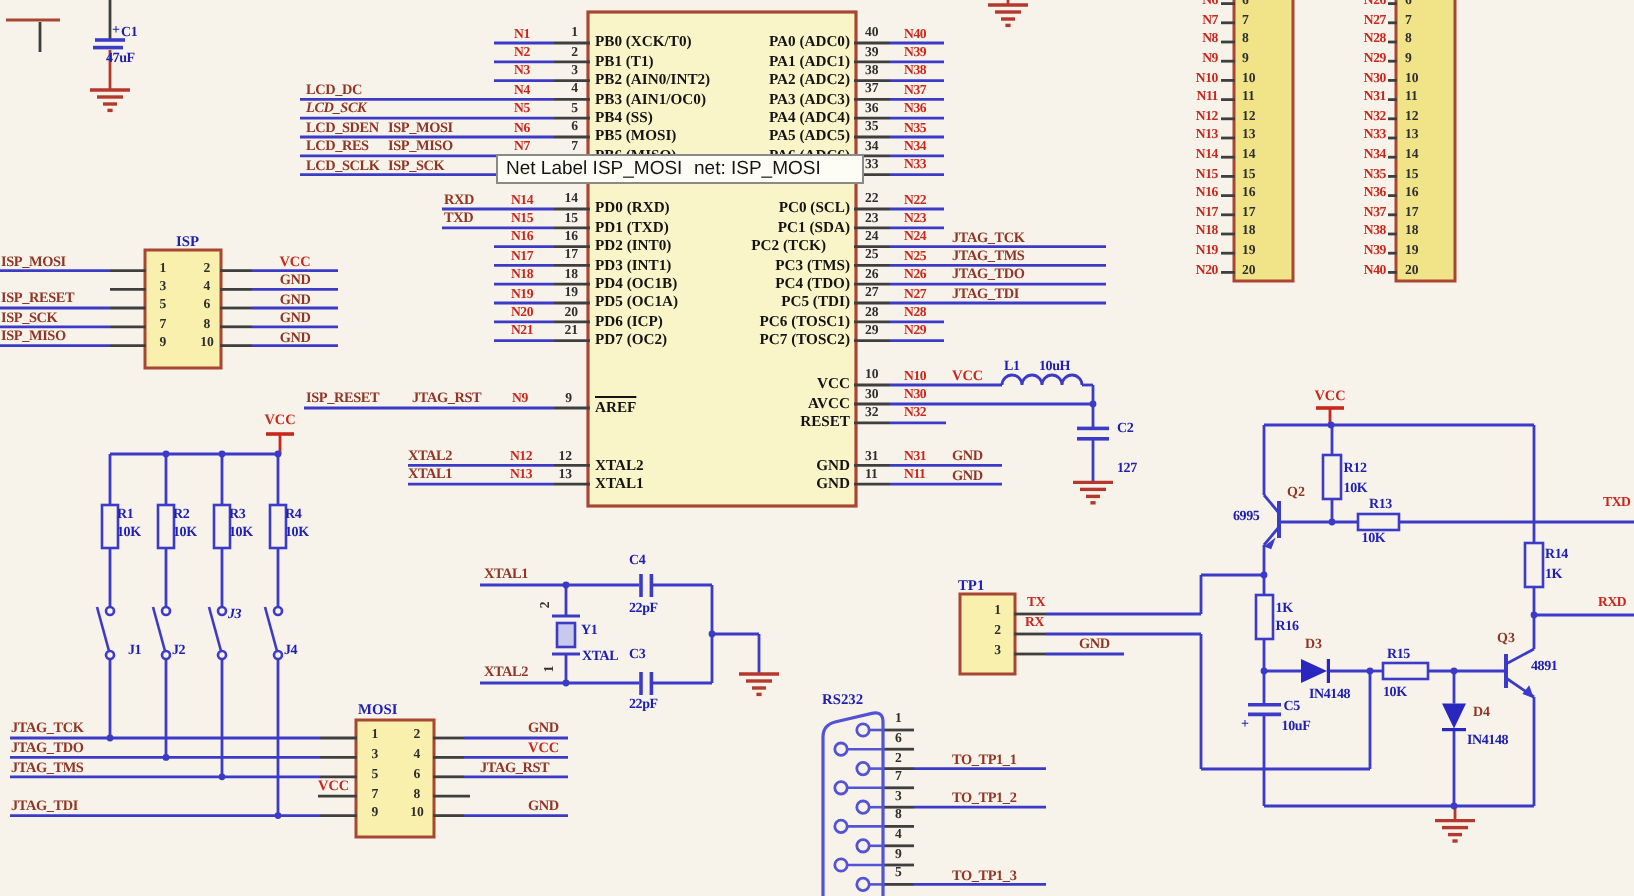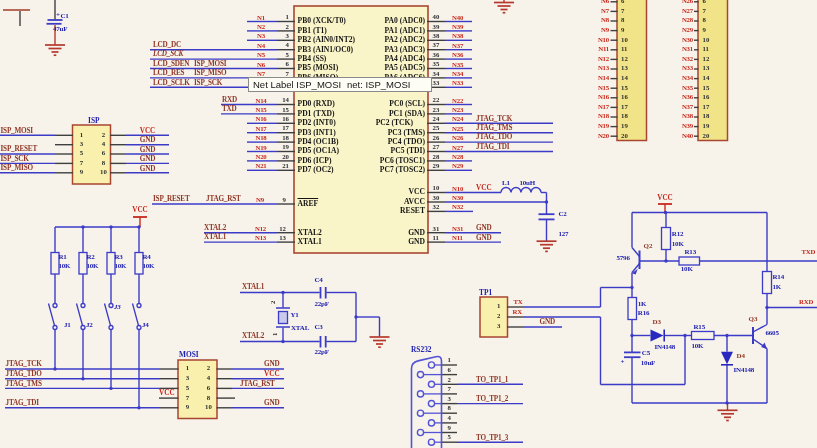--- a/index.html
+++ b/index.html
@@ -697,23 +697,23 @@
       <div class="t pnum" style="right: 316.5px; top: 303.4px;">1</div>
       <div class="t pnum" style="right: 316.5px; top: 313.4px;">2</div>
       <div class="t pnum" style="right: 316.5px; top: 323.4px;">3</div>
       <div class="t net" style="left: 513.5px; top: 299.4px;">TX</div>
       <div class="t net" style="left: 512.5px; top: 309.4px;">RX</div>
       <div class="t lbl" style="left: 539.5px; top: 318.7px;">GND</div>
       <div class="t pw" style="left: 665px; transform: translateX(-50%); top: 195px;">VCC</div>
       <div class="t net" style="left: 801.5px; top: 248.8px;">TXD</div>
       <div class="t net" style="left: 799px; top: 298.8px;">RXD</div>
       <div class="t desr" style="left: 643.5px; top: 242.6px;">Q2</div>
-      <div class="t des" style="left: 616.5px; top: 255.2px;">5796</div>
+      <div class="t des" style="left: 616.5px; top: 255.2px;">6995</div>
       <div class="t desr" style="left: 748.5px; top: 315.8px;">Q3</div>
-      <div class="t des" style="left: 765.5px; top: 330.1px;">6605</div>
+      <div class="t des" style="left: 765.5px; top: 330.1px;">4891</div>
       <div class="t des" style="left: 671.8px; top: 231.3px;">R12</div>
       <div class="t des" style="left: 671.8px; top: 240.6px;">10K</div>
       <div class="t des" style="left: 684.5px; top: 249.1px;">R13</div>
       <div class="t des" style="left: 680.8px; top: 265.6px;">10K</div>
       <div class="t des" style="left: 772.5px; top: 274.3px;">R14</div>
       <div class="t des" style="left: 772.5px; top: 283.8px;">1K</div>
       <div class="t des" style="left: 693.5px; top: 323.8px;">R15</div>
       <div class="t des" style="left: 691.5px; top: 343.1px;">10K</div>
       <div class="t des" style="left: 637.8px; top: 300.8px;">1K</div>
       <div class="t des" style="left: 637.8px; top: 310.1px;">R16</div>

